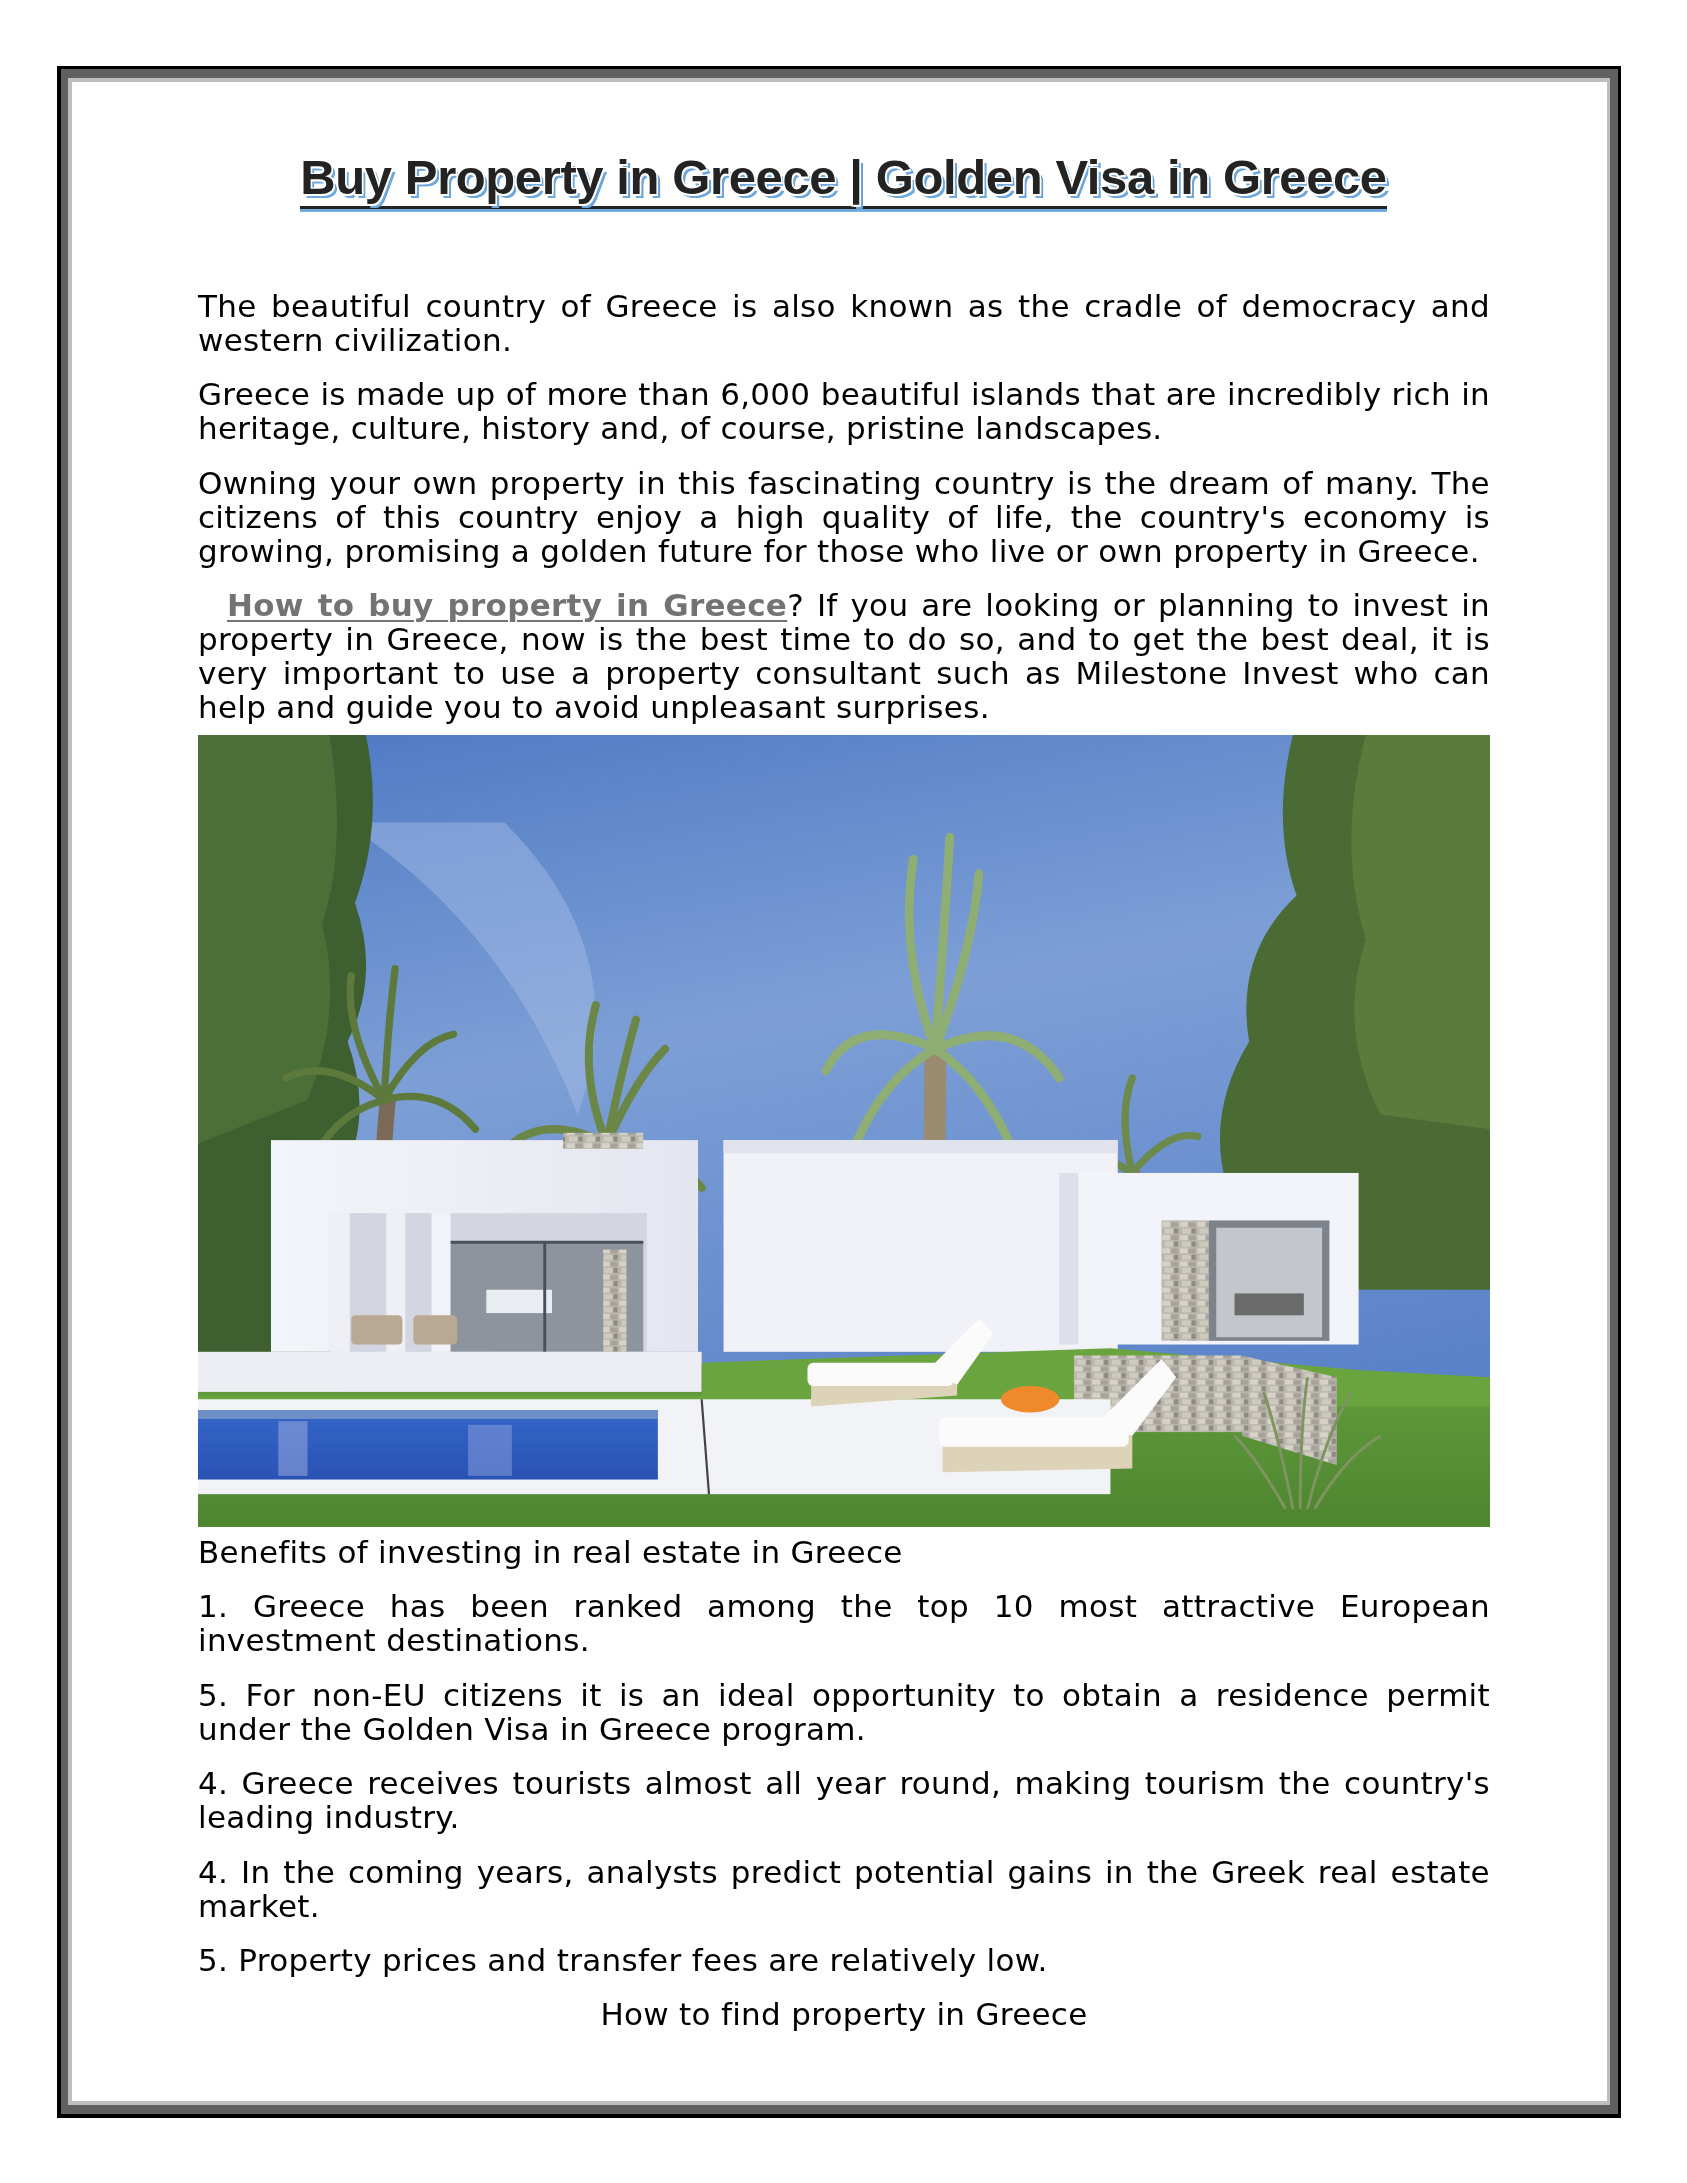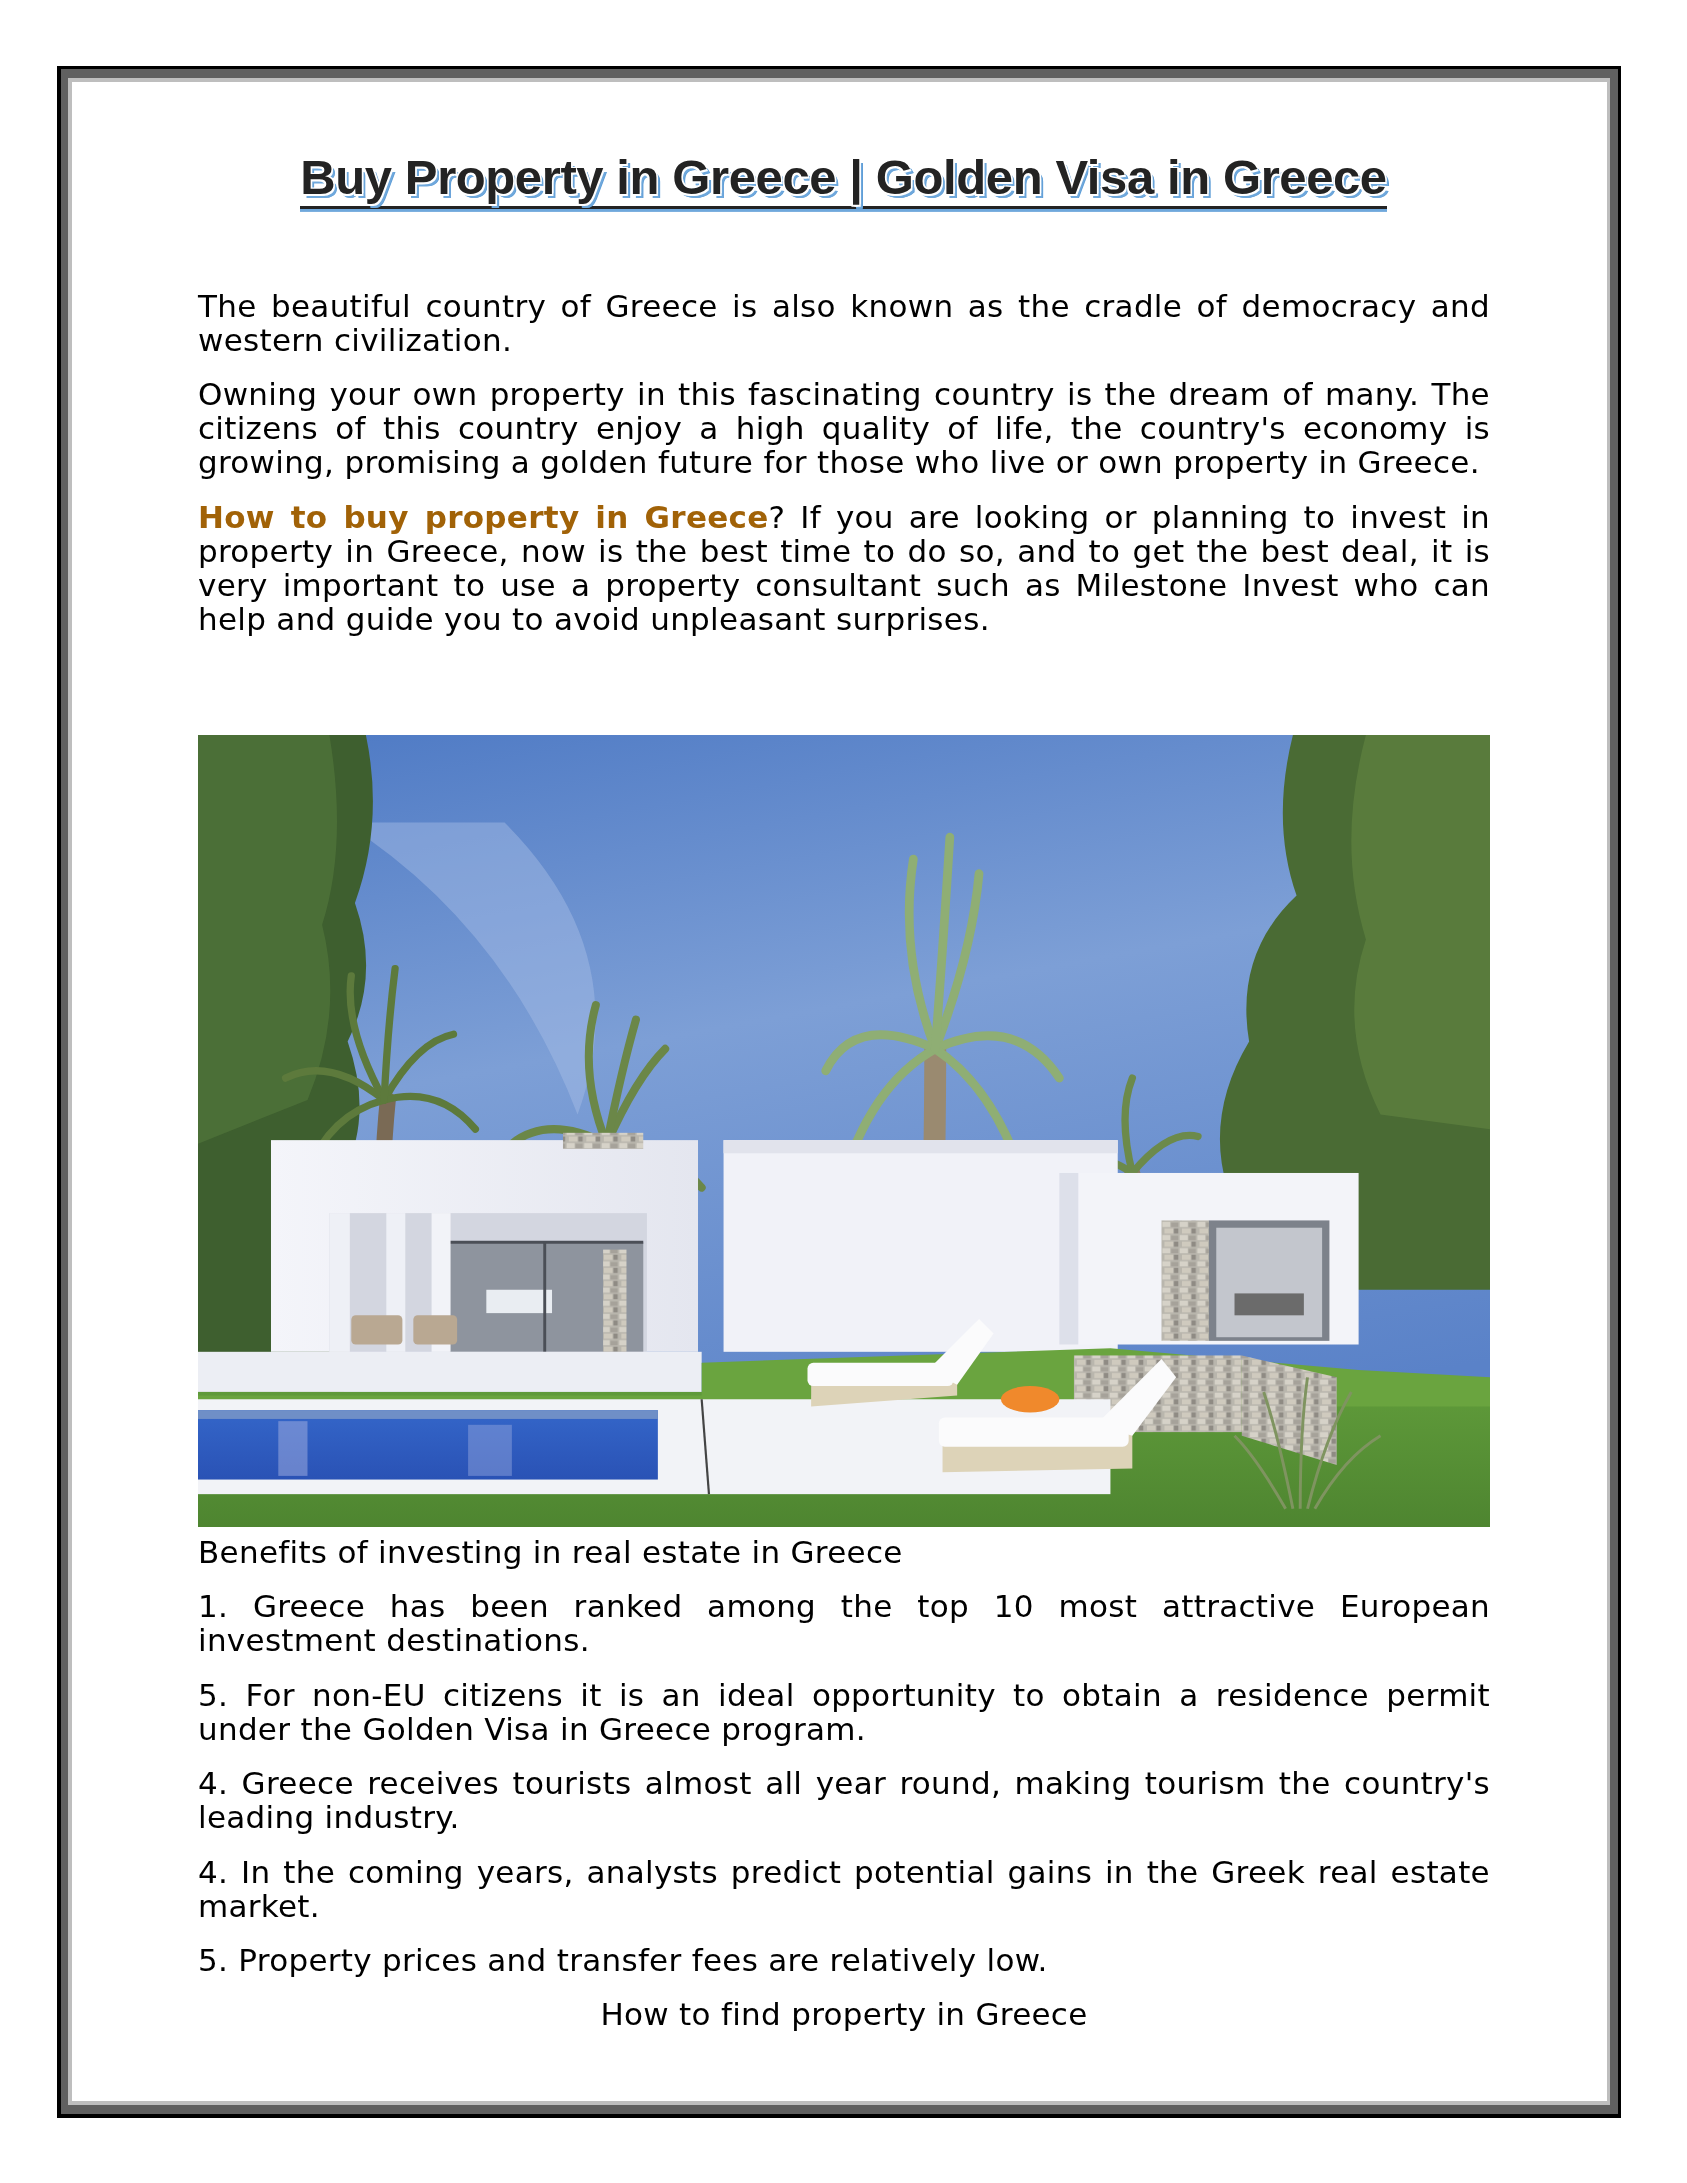--- a/index.html
+++ b/index.html
@@ -19,21 +19,21 @@
     line-height: 66px;
   }
   .title span { border-bottom: 3.6px solid #232323; padding-bottom: 1.5px; box-shadow: 0 2.9px 0 #6fa8dc; }
 
   .content { position: absolute; left: 198px; width: 1292px; }
   .p {
     font-family: "DejaVu Sans", sans-serif; font-size: 31px; line-height: 34px;
     text-align: justify; margin: 0; color: #000; letter-spacing: 0.3px;
   }
   .p + .p { margin-top: 20.4px; }
-  .link { color: #a16207; font-weight: bold; text-decoration-thickness: 2.2px; text-underline-offset: 3.6px; }
+  .link { color: #737373; font-weight: bold; text-decoration: underline; text-decoration-thickness: 2.2px; text-underline-offset: 3.6px; margin-left: 29px; }
   .b { font-weight: normal; }
 
   .photo { position: absolute; left: 198px; top: 735px; width: 1292px; height: 792px; overflow: hidden; }
   .photo svg { display: block; }
 
   .center { text-align: center; }
 </style>
 </head>
 <body>
 
@@ -41,20 +41,21 @@
 <div class="frame-mid"></div>
 <div class="frame-inner"></div>
 <div class="page"></div>
 
 <h1 class="title" style="margin:0;">
   <span>Buy Property in Greece | Golden Visa in Greece</span>
 </h1>
 
 <div class="content" style="top:289px;">
   <p class="p">The beautiful country of Greece is also known as the cradle of democracy and western civilization.</p>
+  <p class="p">Greece is made up of more than 6,000 beautiful islands that are incredibly rich in heritage, culture, history and, of course, pristine landscapes.</p>
   <p class="p">Owning your own property in this fascinating country is the dream of many. The citizens of this country enjoy a high quality of life, the country's economy is growing, promising a golden future for those who live or own property in Greece.</p>
   <p class="p"><a class="link">How to buy property in Greece</a><span>? If you are looking or planning to invest in property in Greece, now is the best time to do so, and to get the best deal, it is very important to use a property consultant such as Milestone Invest who can help and guide you to avoid unpleasant surprises.</span></p>
 </div>
 
 <div class="photo" role="img" aria-label="Modern white villa with pool, sun loungers, palm trees and lawn">
   <svg width="1292" height="792" viewBox="0 0 1770 1085" xmlns="http://www.w3.org/2000/svg">
     <defs>
       <linearGradient id="sky" x1="0" y1="0" x2="0.3" y2="1">
         <stop offset="0" stop-color="#4d79c4"></stop>
         <stop offset="0.45" stop-color="#7d9fd6"></stop>

